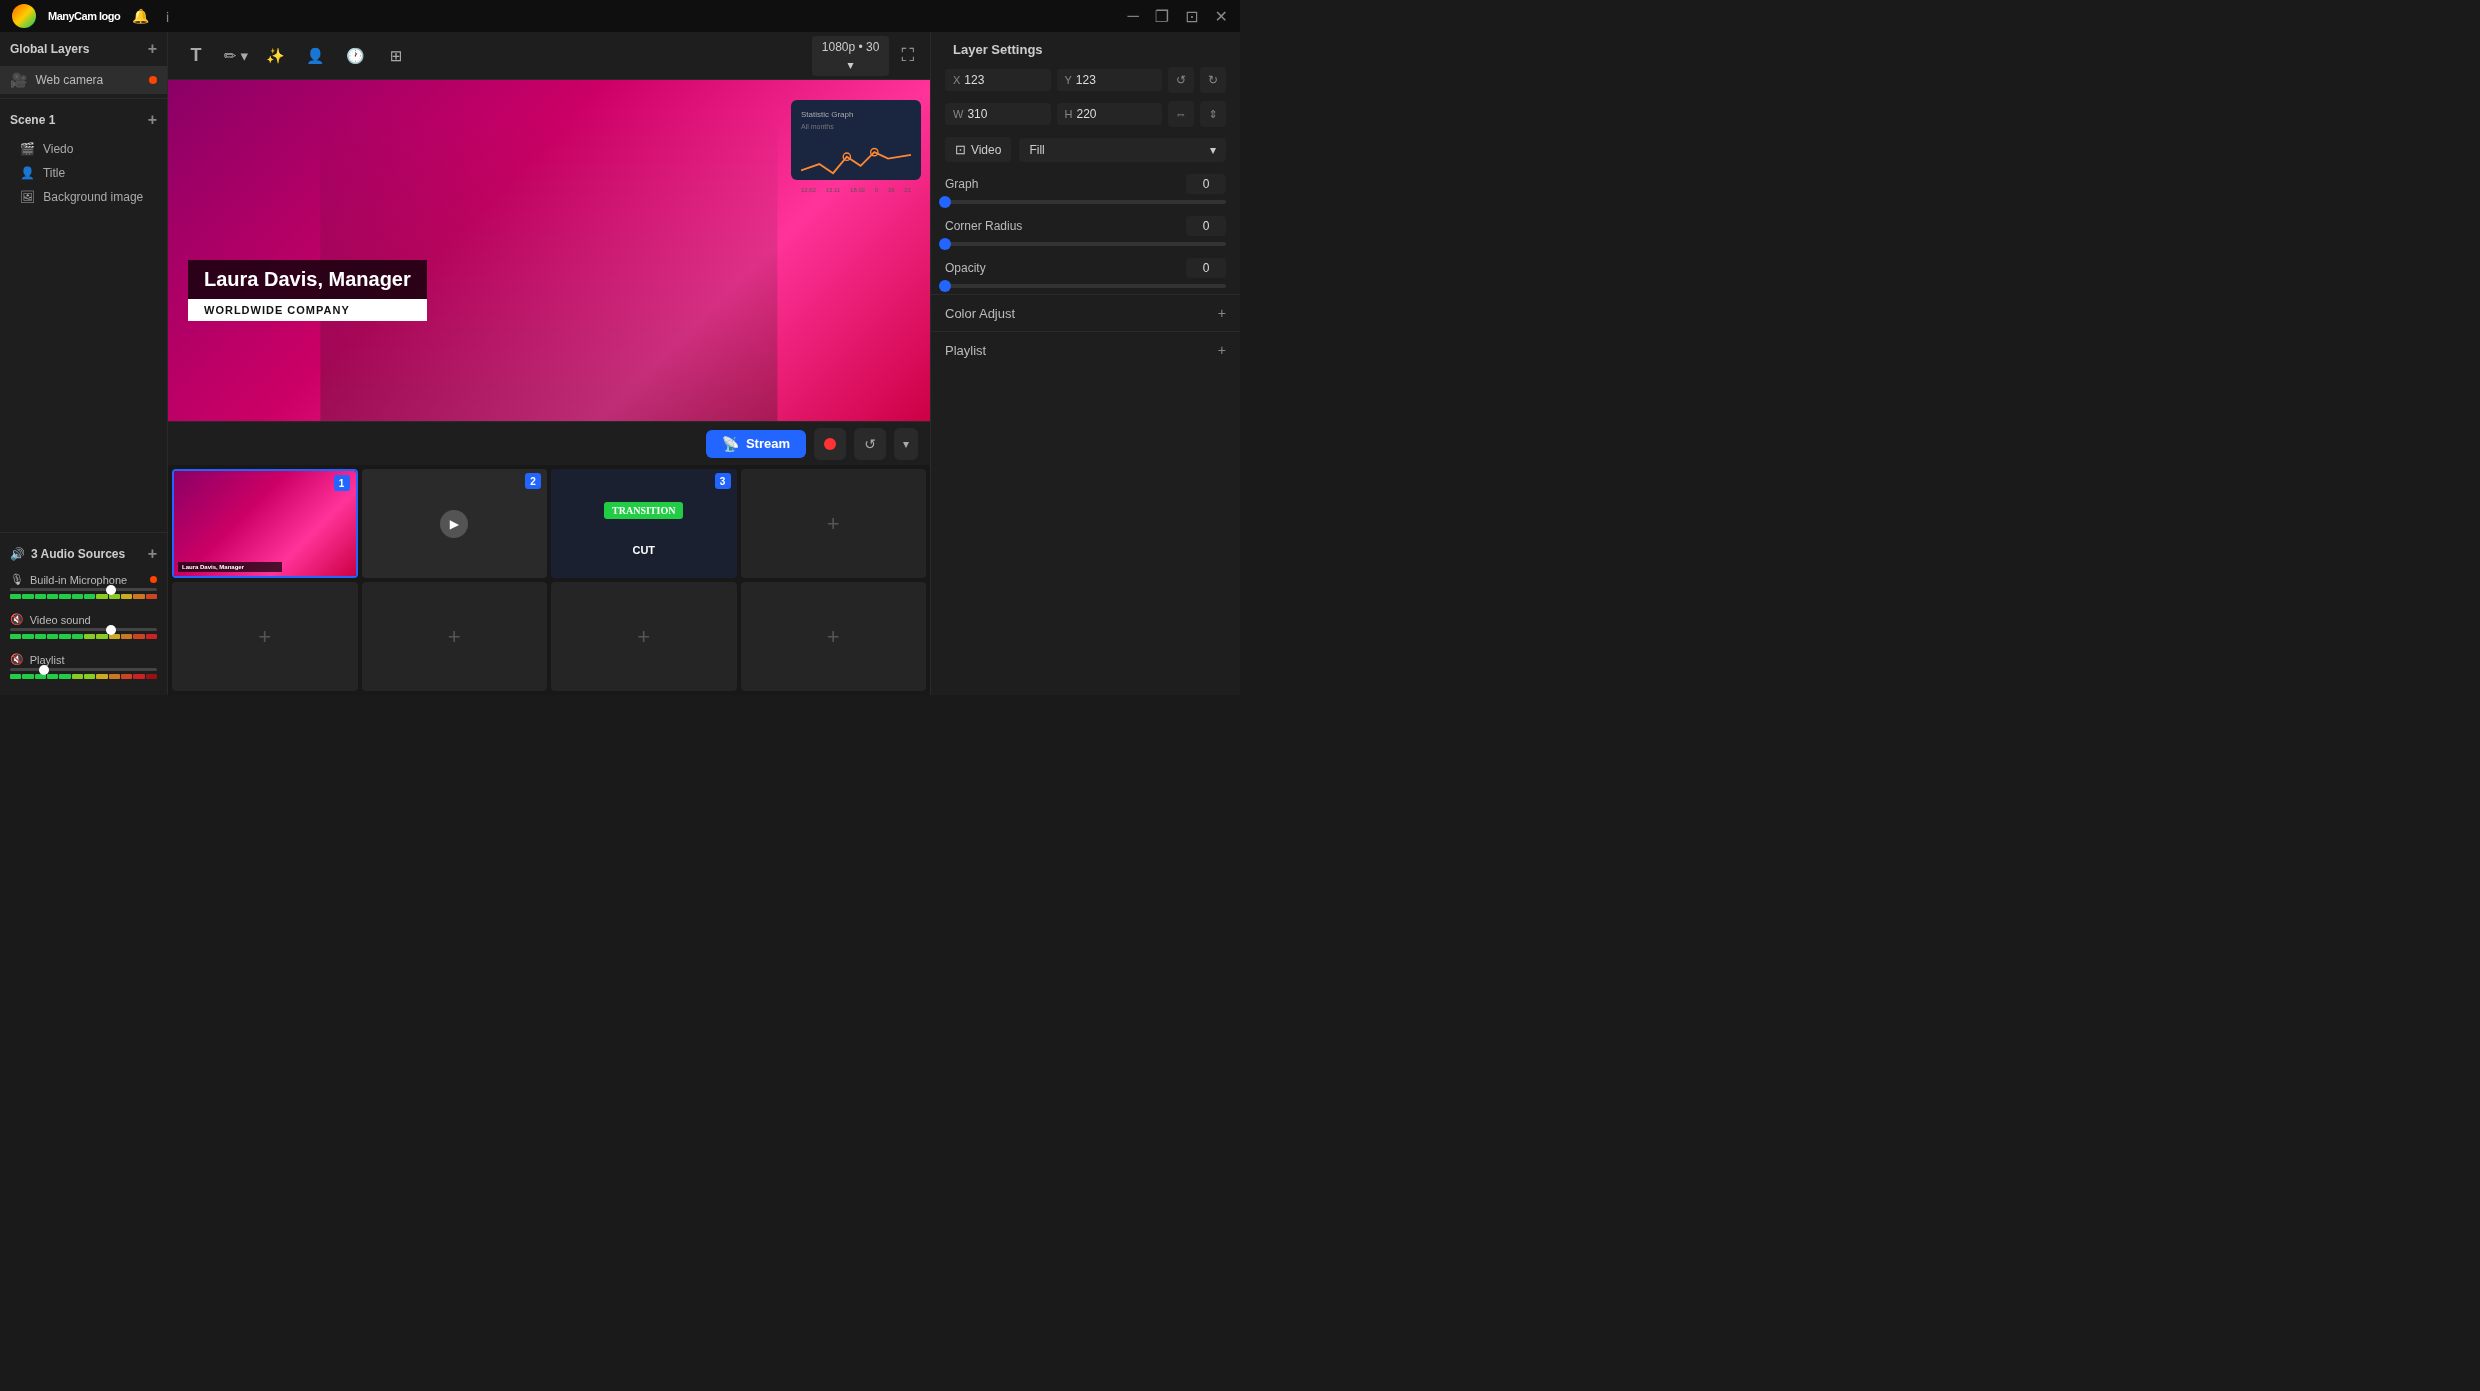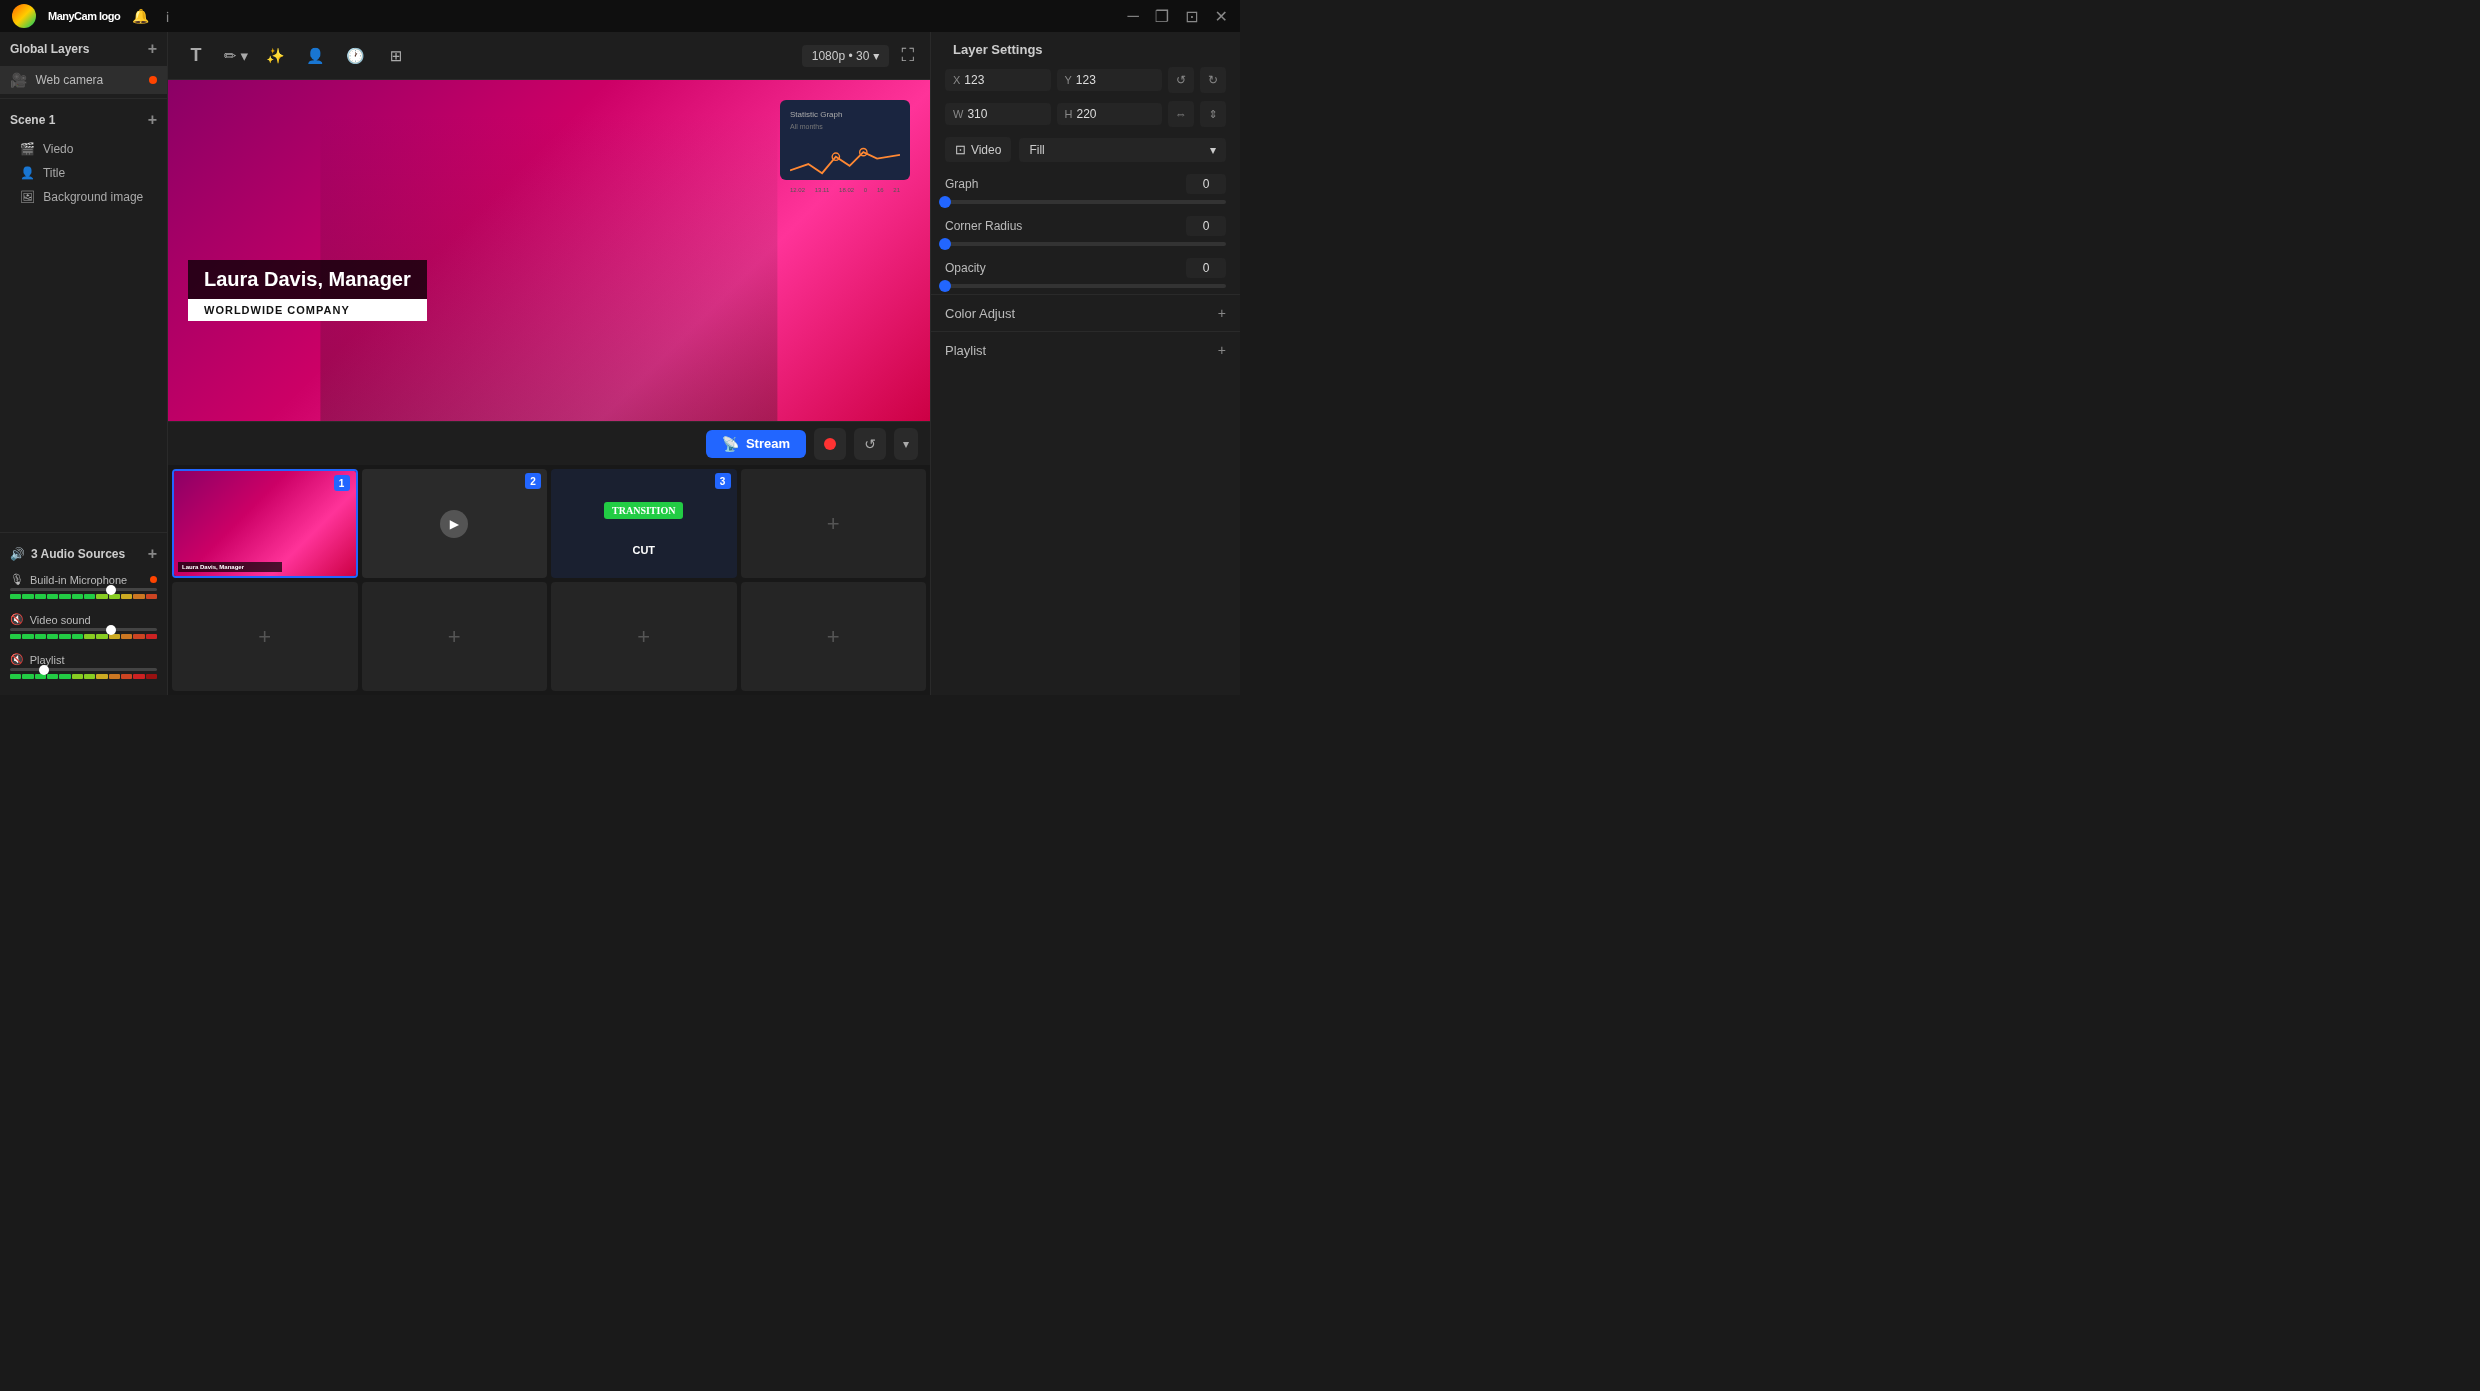--- a/index.html
+++ b/index.html
@@ -38,21 +38,21 @@
     .audio-meter { display: flex; gap: 1px; height: 5px; margin-bottom: 6px; }
     .audio-meter-bar { flex: 1; border-radius: 1px; }
 
     
     .center { flex: 1; display: flex; flex-direction: column; background: #1a1a1a; overflow: hidden; }
 
     
     .toolbar { height: 48px; background: #1e1e1e; display: flex; align-items: center; padding: 0 12px; gap: 8px; border-bottom: 1px solid #2a2a2a; }
     .toolbar-icon { width: 32px; height: 32px; display: flex; align-items: center; justify-content: center; border-radius: 4px; cursor: pointer; color: #aaa; font-size: 16px; }
     .toolbar-spacer { flex: 1; }
-    .resolution-btn { background: #2a2a2a; border: none; color: #ccc; padding: 4px 10px; border-radius: 4px; font-size: 12px; cursor: pointer; display: flex; align-items: center; gap: 4px; }
+    .resolution-btn { background: #2a2a2a; border: none; color: #ccc; padding: 4px 10px; border-radius: 4px; font-size: 12px; cursor: pointer; display: flex; align-items: center; gap: 4px; flex-direction: column; }
     .fullscreen-btn { background: transparent; border: none; color: #aaa; font-size: 18px; cursor: pointer; padding: 4px; }
 
     
     .preview { flex: 1; position: relative; background: #111; overflow: hidden; display: flex; align-items: center; justify-content: center; }
     .preview-canvas { width: 100%; height: 100%; position: relative; overflow: hidden; background: linear-gradient(135deg, #8b0066 0%, #cc0066 40%, #ff3399 70%, #cc0044 100%); }
 
     
     .lower-bar { height: 44px; background: #1e1e1e; display: flex; align-items: center; padding: 0 12px; gap: 8px; border-top: 1px solid #2a2a2a; }
     .stream-btn { background: #2266ff; border: none; color: #fff; padding: 6px 16px; border-radius: 6px; font-size: 13px; font-weight: 600; cursor: pointer; display: flex; align-items: center; gap: 6px; }
     .record-btn { width: 32px; height: 32px; background: #2a2a2a; border: none; border-radius: 6px; display: flex; align-items: center; justify-content: center; cursor: pointer; }
@@ -103,21 +103,21 @@
 
     
     .expand-section { display: flex; align-items: center; justify-content: space-between; padding: 10px 14px; border-top: 1px solid #2a2a2a; cursor: pointer; }
     .expand-label { font-size: 13px; color: #bbb; font-weight: 500; }
     .expand-icon { color: #888; font-size: 14px; }
 
     
     .name-bar { position: absolute; bottom: 100px; left: 20px; }
     .name-title { background: rgba(0,0,0,0.75); color: #fff; font-size: 20px; font-weight: 700; padding: 8px 16px; }
     .name-subtitle { background: #fff; color: #111; font-size: 11px; font-weight: 700; padding: 5px 16px; letter-spacing: 1px; }
-    .graph-widget { position: absolute; top: 20px; right: 20px; background: #1a2540; border-radius: 6px; padding: 10px; width: 130px; height: 80px; }
+    .graph-widget { position: absolute; top: 20px; right: 9px; background: #1a2540; border-radius: 6px; padding: 10px; width: 130px; height: 80px; }
     .graph-title { font-size: 8px; color: #aaa; margin-bottom: 4px; }
     .graph-svg { width: 100%; height: 50px; }
 
     .manycam-logo { font-size: 15px; font-weight: 700; color: #fff; letter-spacing: -0.5px; }
 
     
     .thumb-preview-1 { width: 100%; height: 100%; background: linear-gradient(135deg, #8b0066 0%, #cc0066 40%, #ff3399 70%, #cc0044 100%); display: flex; align-items: flex-end; padding: 4px; }
     .thumb-name-bar { background: rgba(0,0,0,0.7); color: #fff; font-size: 6px; font-weight: 700; padding: 2px 4px; width: 60%; }
 
     

